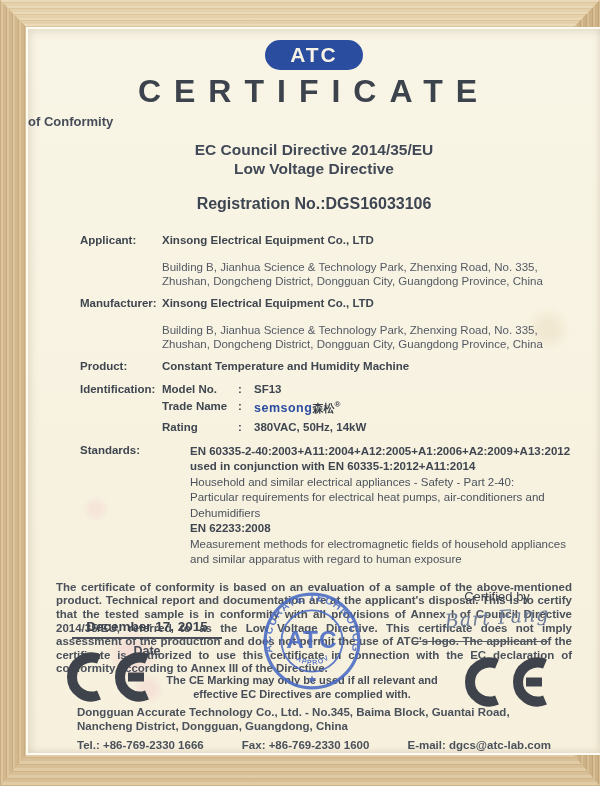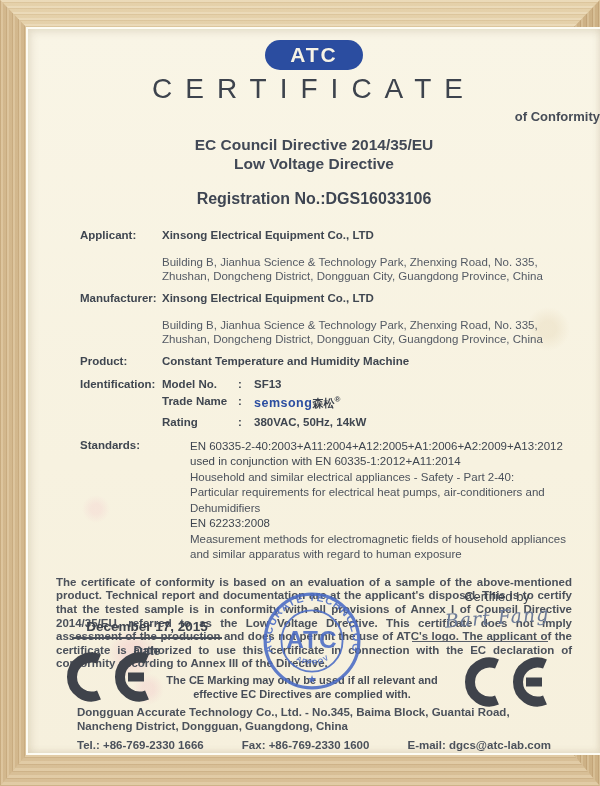--- a/index.html
+++ b/index.html
@@ -46,37 +46,37 @@
     color:#3f4650;
   }
   
   .logo-pill{
     width:98px;height:30px;margin:11px auto 0;border-radius:16px;
     background:#2b4da0;color:#f6f3e6;font-weight:bold;font-size:21px;letter-spacing:2px;
     display:flex;align-items:center;justify-content:center;
     text-shadow:0 0 1px #1d3a85;
   }
   .cert-title{
-    margin-top:3px;text-align:center;font-size:28px;font-weight:normal;color:#3d434d;
+    margin-top:3px;text-align:center;font-size:32px;font-weight:bold;color:#3d434d;
     letter-spacing:13px;white-space:nowrap;
   }
-  .cert-sub{margin-top:4px;text-align:right;font-size:13px;font-weight:bold;color:#464c57;}
+  .cert-sub{margin-top:4px;text-align:left;font-size:13px;font-weight:bold;color:#464c57;}
   .directive{margin-top:11px;text-align:center;font-size:15.5px;font-weight:bold;color:#424956;line-height:19px;}
   .registration{margin-top:17px;text-align:center;font-size:16px;font-weight:bold;color:#3e4552;}
   
   .fields{margin:21px 0 0 52px;padding-right:12px;font-size:11.5px;}
   .frow{display:grid;grid-template-columns:82px 1fr;margin-bottom:9px;}
   .flabel{font-weight:bold;}
   .fname{font-weight:bold;}
   .faddr{color:#545a64;line-height:14px;margin-top:14px;}
   .idrow{display:grid;grid-template-columns:76px 16px 1fr;margin-bottom:5px;font-weight:bold;}
   .brand-latin{color:#2b4da0;font-weight:bold;font-size:12.5px;letter-spacing:.5px;}
   .brand-cjk{color:#3a404b;font-size:11px;}
   .brand-reg{font-size:8px;vertical-align:super;color:#3a404b;}
-  .std-bold{font-weight:normal;line-height:15.5px;}
+  .std-bold{font-weight:bold;line-height:15.5px;}
   .std-reg{color:#4c525c;line-height:15.5px;}
   
   .body-par{
     margin:13px 28px 0 28px;font-size:11.5px;font-weight:bold;color:#4b515b;
     text-align:justify;line-height:13.6px;
   }
   
   .abs{position:absolute;}
   .certified-by{right:28px;top:560px;width:150px;text-align:center;font-size:13px;font-weight:normal;color:#3d434d;}
   .signature{right:28px;top:577px;width:150px;text-align:center;

